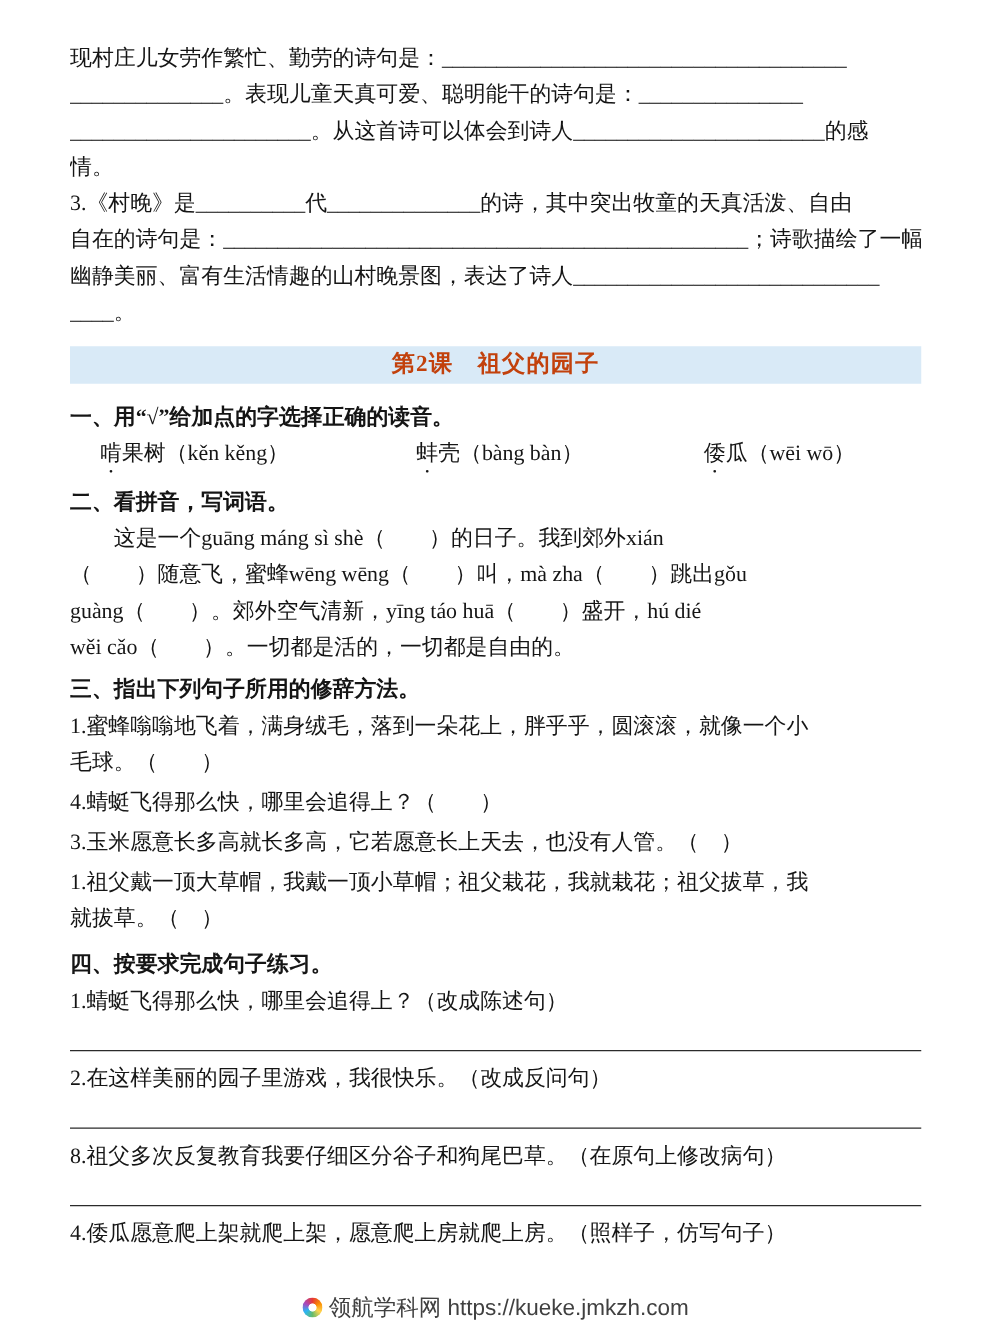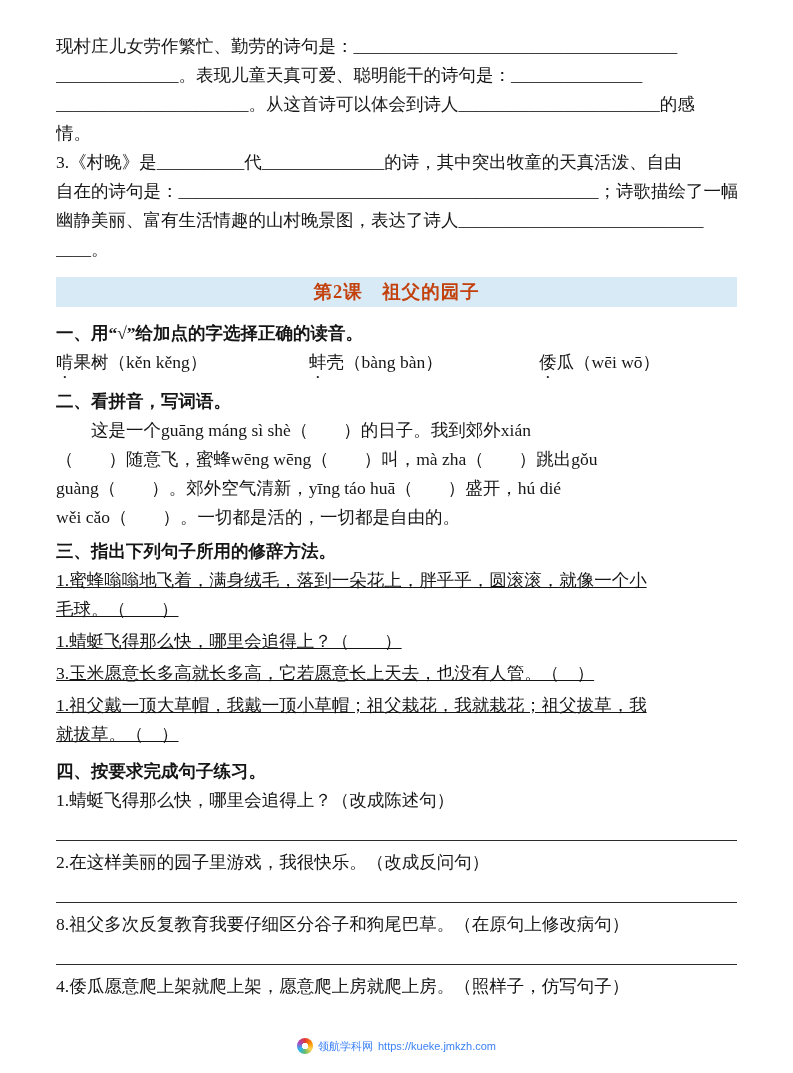--- a/index.html
+++ b/index.html
@@ -23,40 +23,40 @@
   .banner {
     margin: 13px 0 7px 0;
     height: 30px; line-height: 30px;
     background: #d9eaf7;
     color: #c2410c;
     font-weight: bold;
     font-size: 18.5px;
     text-align: center;
     letter-spacing: 1px;
   }
-  .word-grid { display: grid; grid-template-columns: 253px 230px 1fr; }
+  .word-grid { display: grid; grid-template-columns: 253px 230px 1fr; margin-left: 24px; }
   .word { white-space: nowrap; }
   .dotted {
     -webkit-text-emphasis: filled dot;
     -webkit-text-emphasis-position: under;
     text-emphasis: filled dot;
     text-emphasis-position: under right;
   }
-  .ex-item { margin: 0 0 3px 0; text-decoration: underline; }
+  .ex-item { margin: 0 0 3px 0; }
   .answer-line {
     height: 25px;
     border-bottom: 1.6px solid #2b2b2b;
     margin-bottom: 7px;
   }
   .footer {
     margin-top: auto;
     display: flex; align-items: center; justify-content: center;
     gap: 5px;
-    color: #3b82f6;
-    font-size: 11px;
+    color: #404040;
+    font-size: 18px;
     line-height: 22px;
     font-family: "Liberation Sans", sans-serif;
   }
   .logo {
     width: 16px; height: 16px; border-radius: 50%;
     display: inline-block;
     background:
       radial-gradient(circle, #ffffff 0 3px, rgba(255,255,255,0) 3.5px),
       conic-gradient(#e53935, #fb8c00, #ffd54f, #66bb6a, #29b6f6, #ab47bc, #e53935);
   }
@@ -98,21 +98,21 @@
     <p class="t">wěi cǎo（　　）。一切都是活的，一切都是自由的。</p>
   </div>
 
   <div>
     <p class="sec-title">三、指出下列句子所用的修辞方法。</p>
     <div class="ex-item">
       <p class="t">1.蜜蜂嗡嗡地飞着，满身绒毛，落到一朵花上，胖乎乎，圆滚滚，就像一个小</p>
       <p class="t">毛球。（　　）</p>
     </div>
     <div class="ex-item">
-      <p class="t">1.蜻蜓飞得那么快，哪里会追得上？（　　）</p>
+      <p class="t">4.蜻蜓飞得那么快，哪里会追得上？（　　）</p>
     </div>
     <div class="ex-item">
       <p class="t">3.玉米愿意长多高就长多高，它若愿意长上天去，也没有人管。（　）</p>
     </div>
     <div class="ex-item">
       <p class="t">1.祖父戴一顶大草帽，我戴一顶小草帽；祖父栽花，我就栽花；祖父拔草，我</p>
       <p class="t">就拔草。（　）</p>
     </div>
   </div>
 

